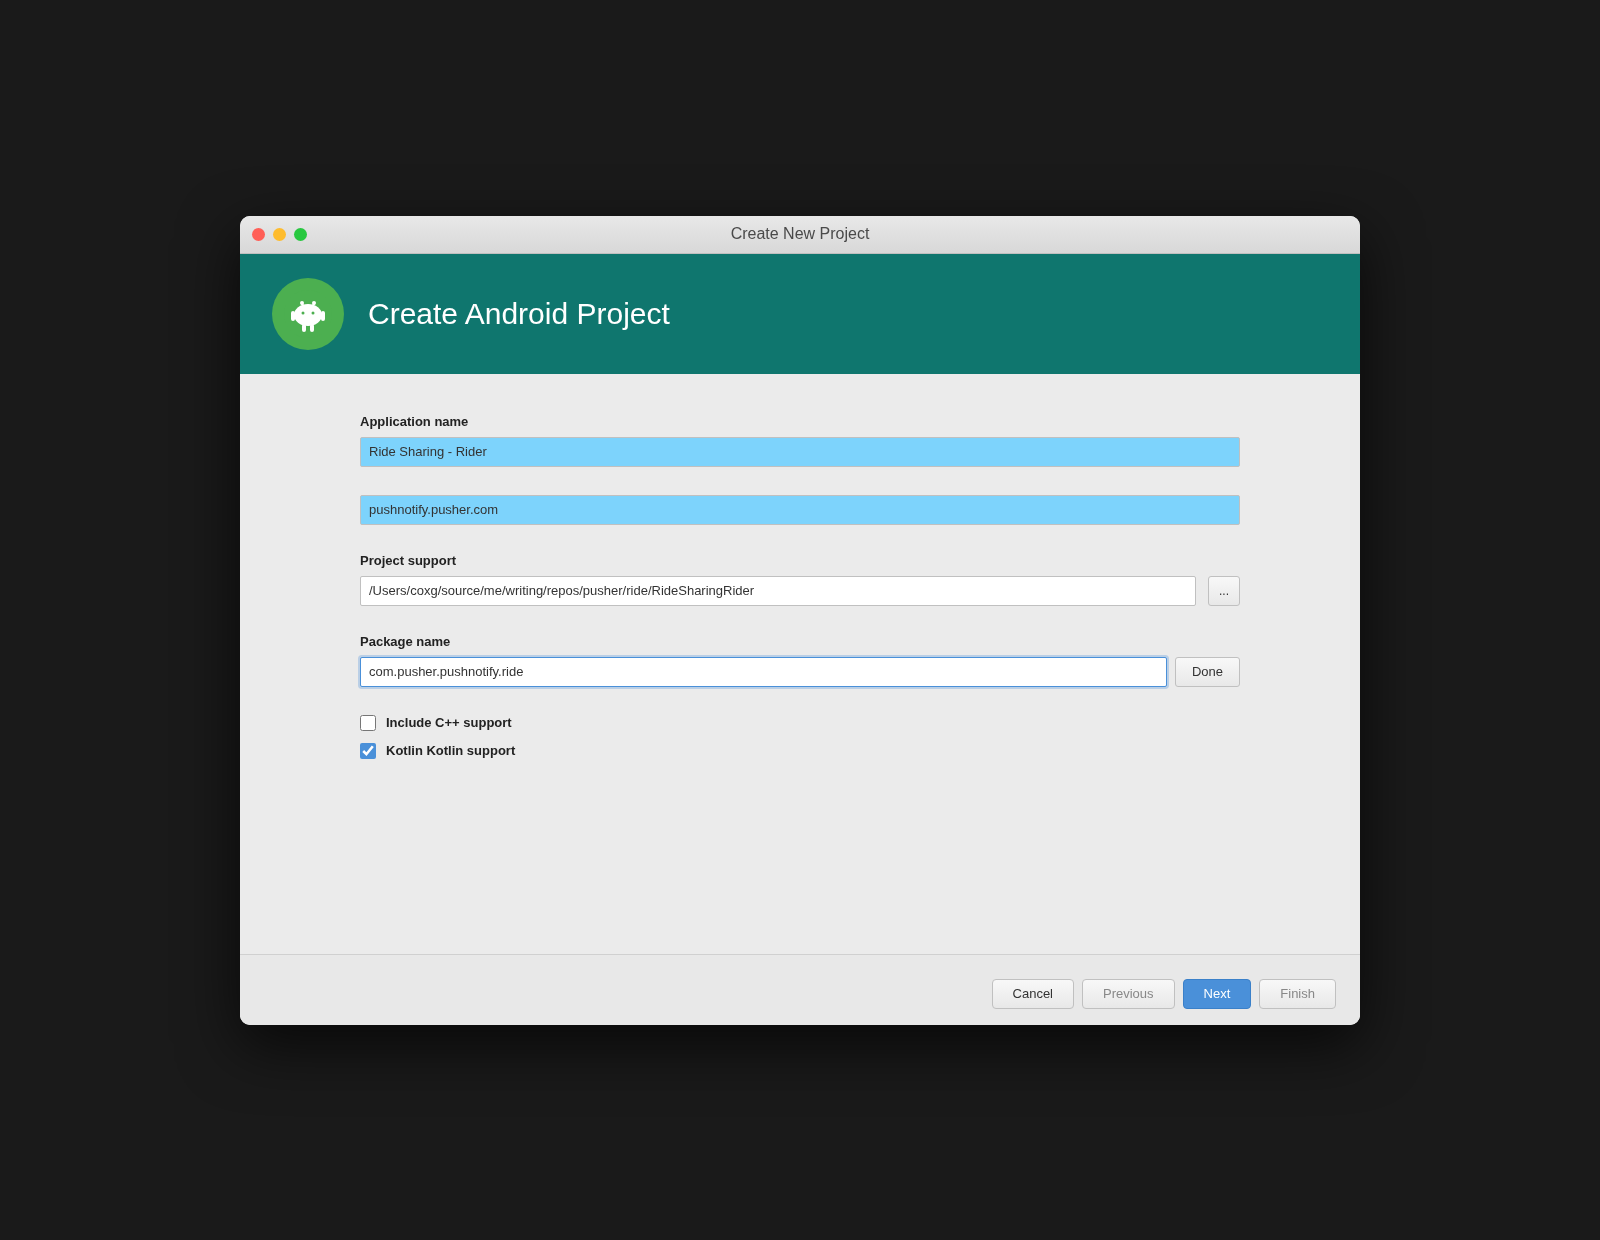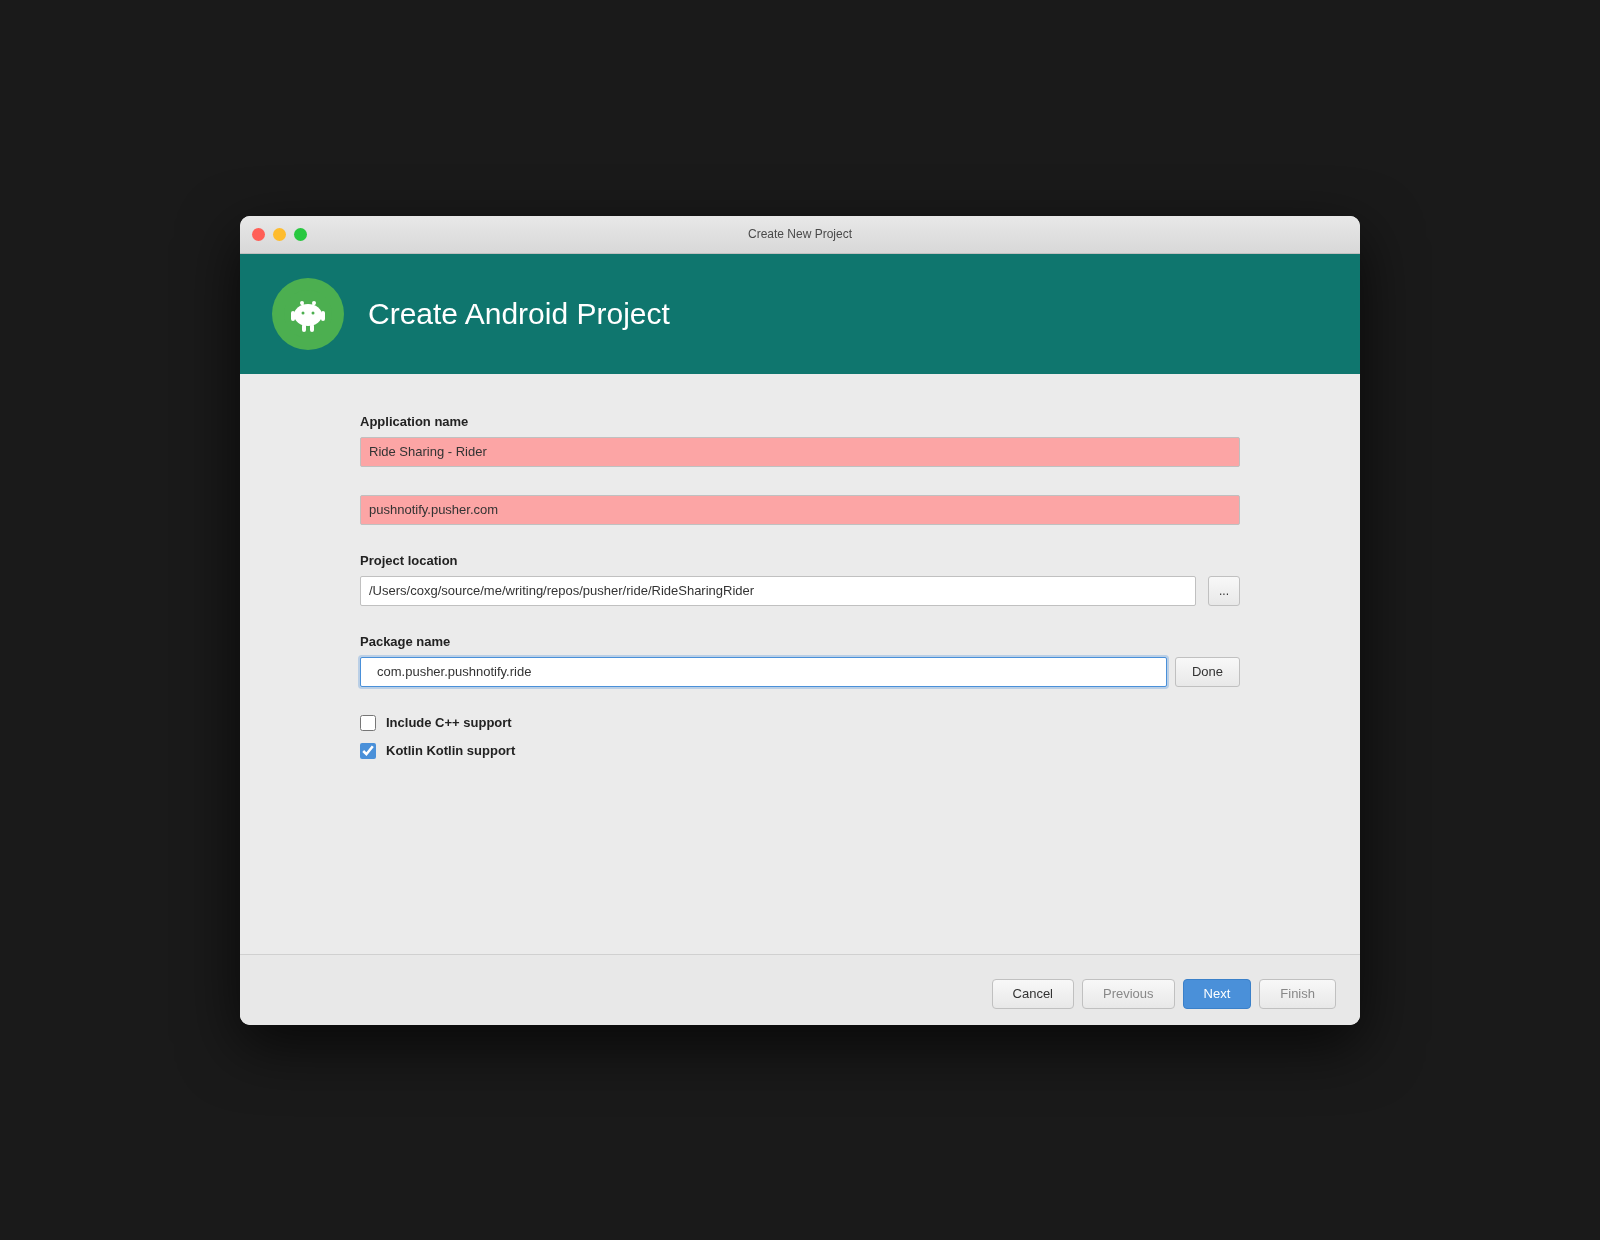--- a/index.html
+++ b/index.html
@@ -49,21 +49,21 @@
       border-radius: 50%;
       border: none;
       cursor: pointer;
     }
 
     .btn-close { background: #ff5f57; }
     .btn-minimize { background: #febc2e; }
     .btn-maximize { background: #28c840; }
 
     .title-bar-title {
-      font-size: 12px;
+      font-size: 16px;
       color: #4a4a4a;
       font-weight: 500;
     }
 
     .header {
       background: #0f766e;
       padding: 24px 32px;
       display: flex;
       align-items: center;
       gap: 24px;
@@ -108,21 +108,21 @@
       color: #222222;
       margin-bottom: 8px;
     }
 
     .form-input {
       width: 100%;
       height: 30px;
       padding: 4px 8px;
       font-size: 13px;
       border: 1px solid #c0c0c0;
-      background: #fca5a5;
+      background: #7dd3fc;
       border-radius: 2px;
       outline: none;
       color: #333333;
     }
 
     .project-location-row {
       display: flex;
       gap: 12px;
       align-items: center;
     }
@@ -152,21 +152,21 @@
 
     .package-row {
       display: flex;
       gap: 8px;
       align-items: center;
     }
 
     .package-input {
       flex: 1;
       height: 30px;
-      padding: 4px 16px;
+      padding: 4px 8px;
       font-size: 13px;
       border: 1px solid #4a90d9;
       background: #ffffff;
       border-radius: 2px;
       outline: none;
       color: #333333;
       box-shadow: 0 0 0 2px rgba(74, 144, 217, 0.3);
     }
 
     .done-button {
@@ -293,21 +293,21 @@
     <div class="form-group">
       <label class="form-label">Application name</label>
       <input type="text" class="form-input" value="Ride Sharing - Rider" style="">
     </div>
 
     <div class="form-group">
       <input type="text" class="form-input" value="pushnotify.pusher.com" style="">
     </div>
 
     <div class="form-group">
-      <label class="form-label">Project location</label>
+      <label class="form-label">Project support</label>
       <div class="project-location-row">
         <input type="text" class="project-location-input" value="/Users/coxg/source/me/writing/repos/pusher/ride/RideSharingRider" style="">
         <button class="browse-button">...</button>
       </div>
     </div>
 
     <div class="form-group">
       <label class="form-label">Package name</label>
       <div class="package-row">
         <input type="text" class="package-input" value="com.pusher.pushnotify.ride" style="">

